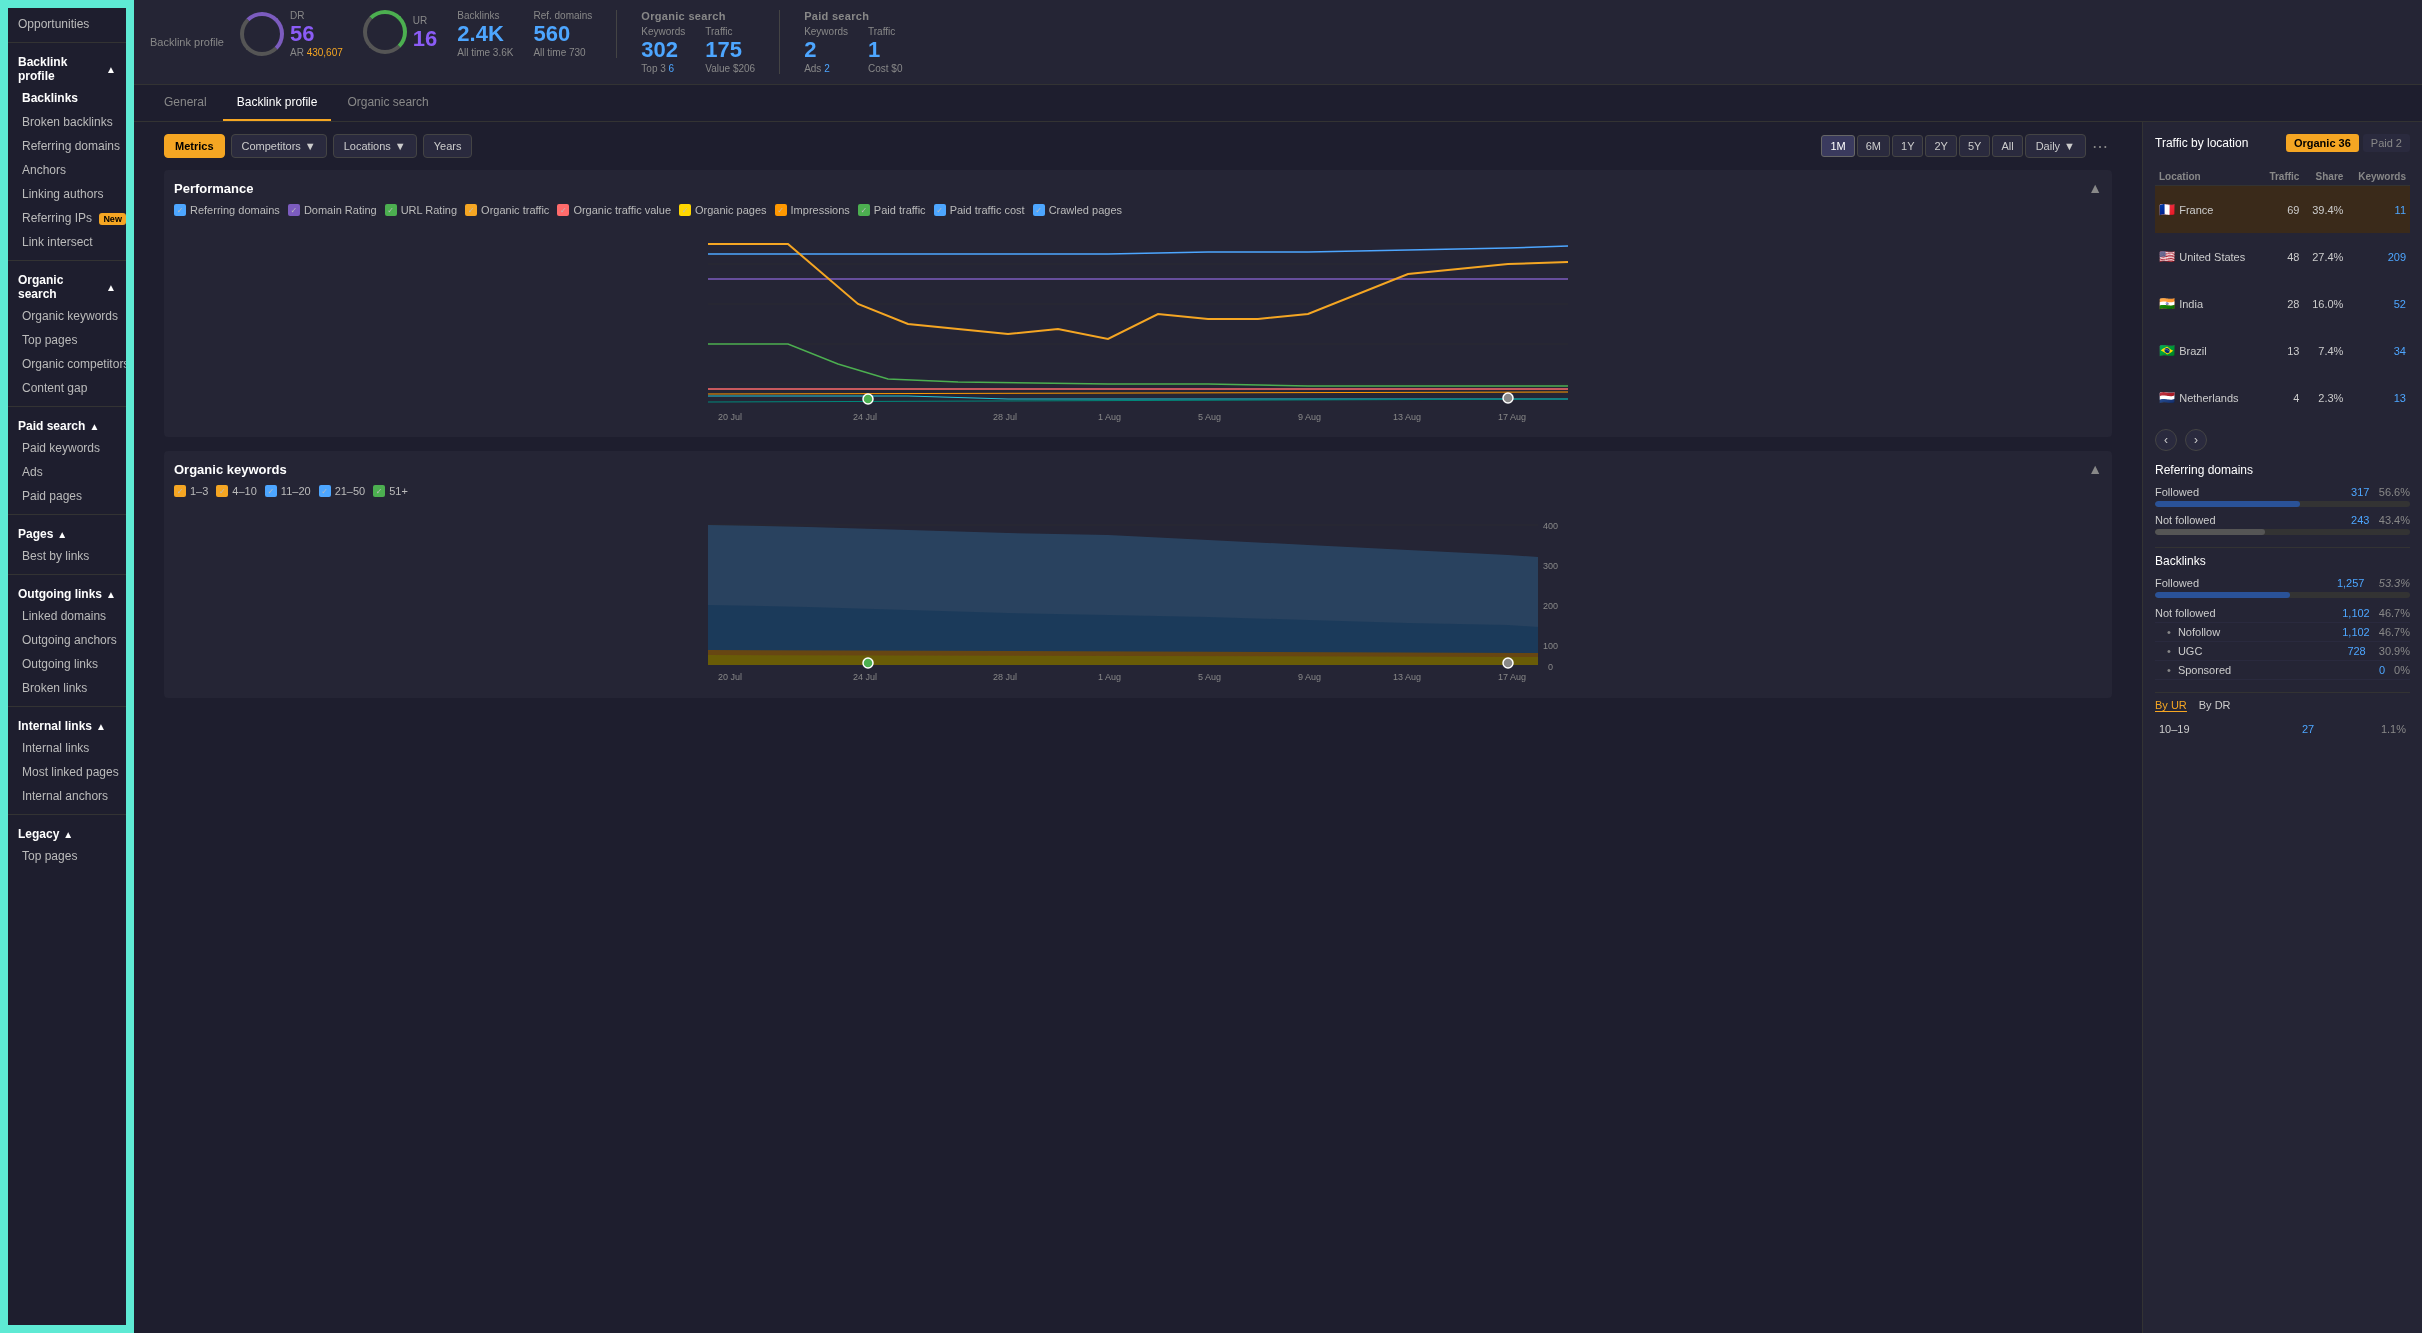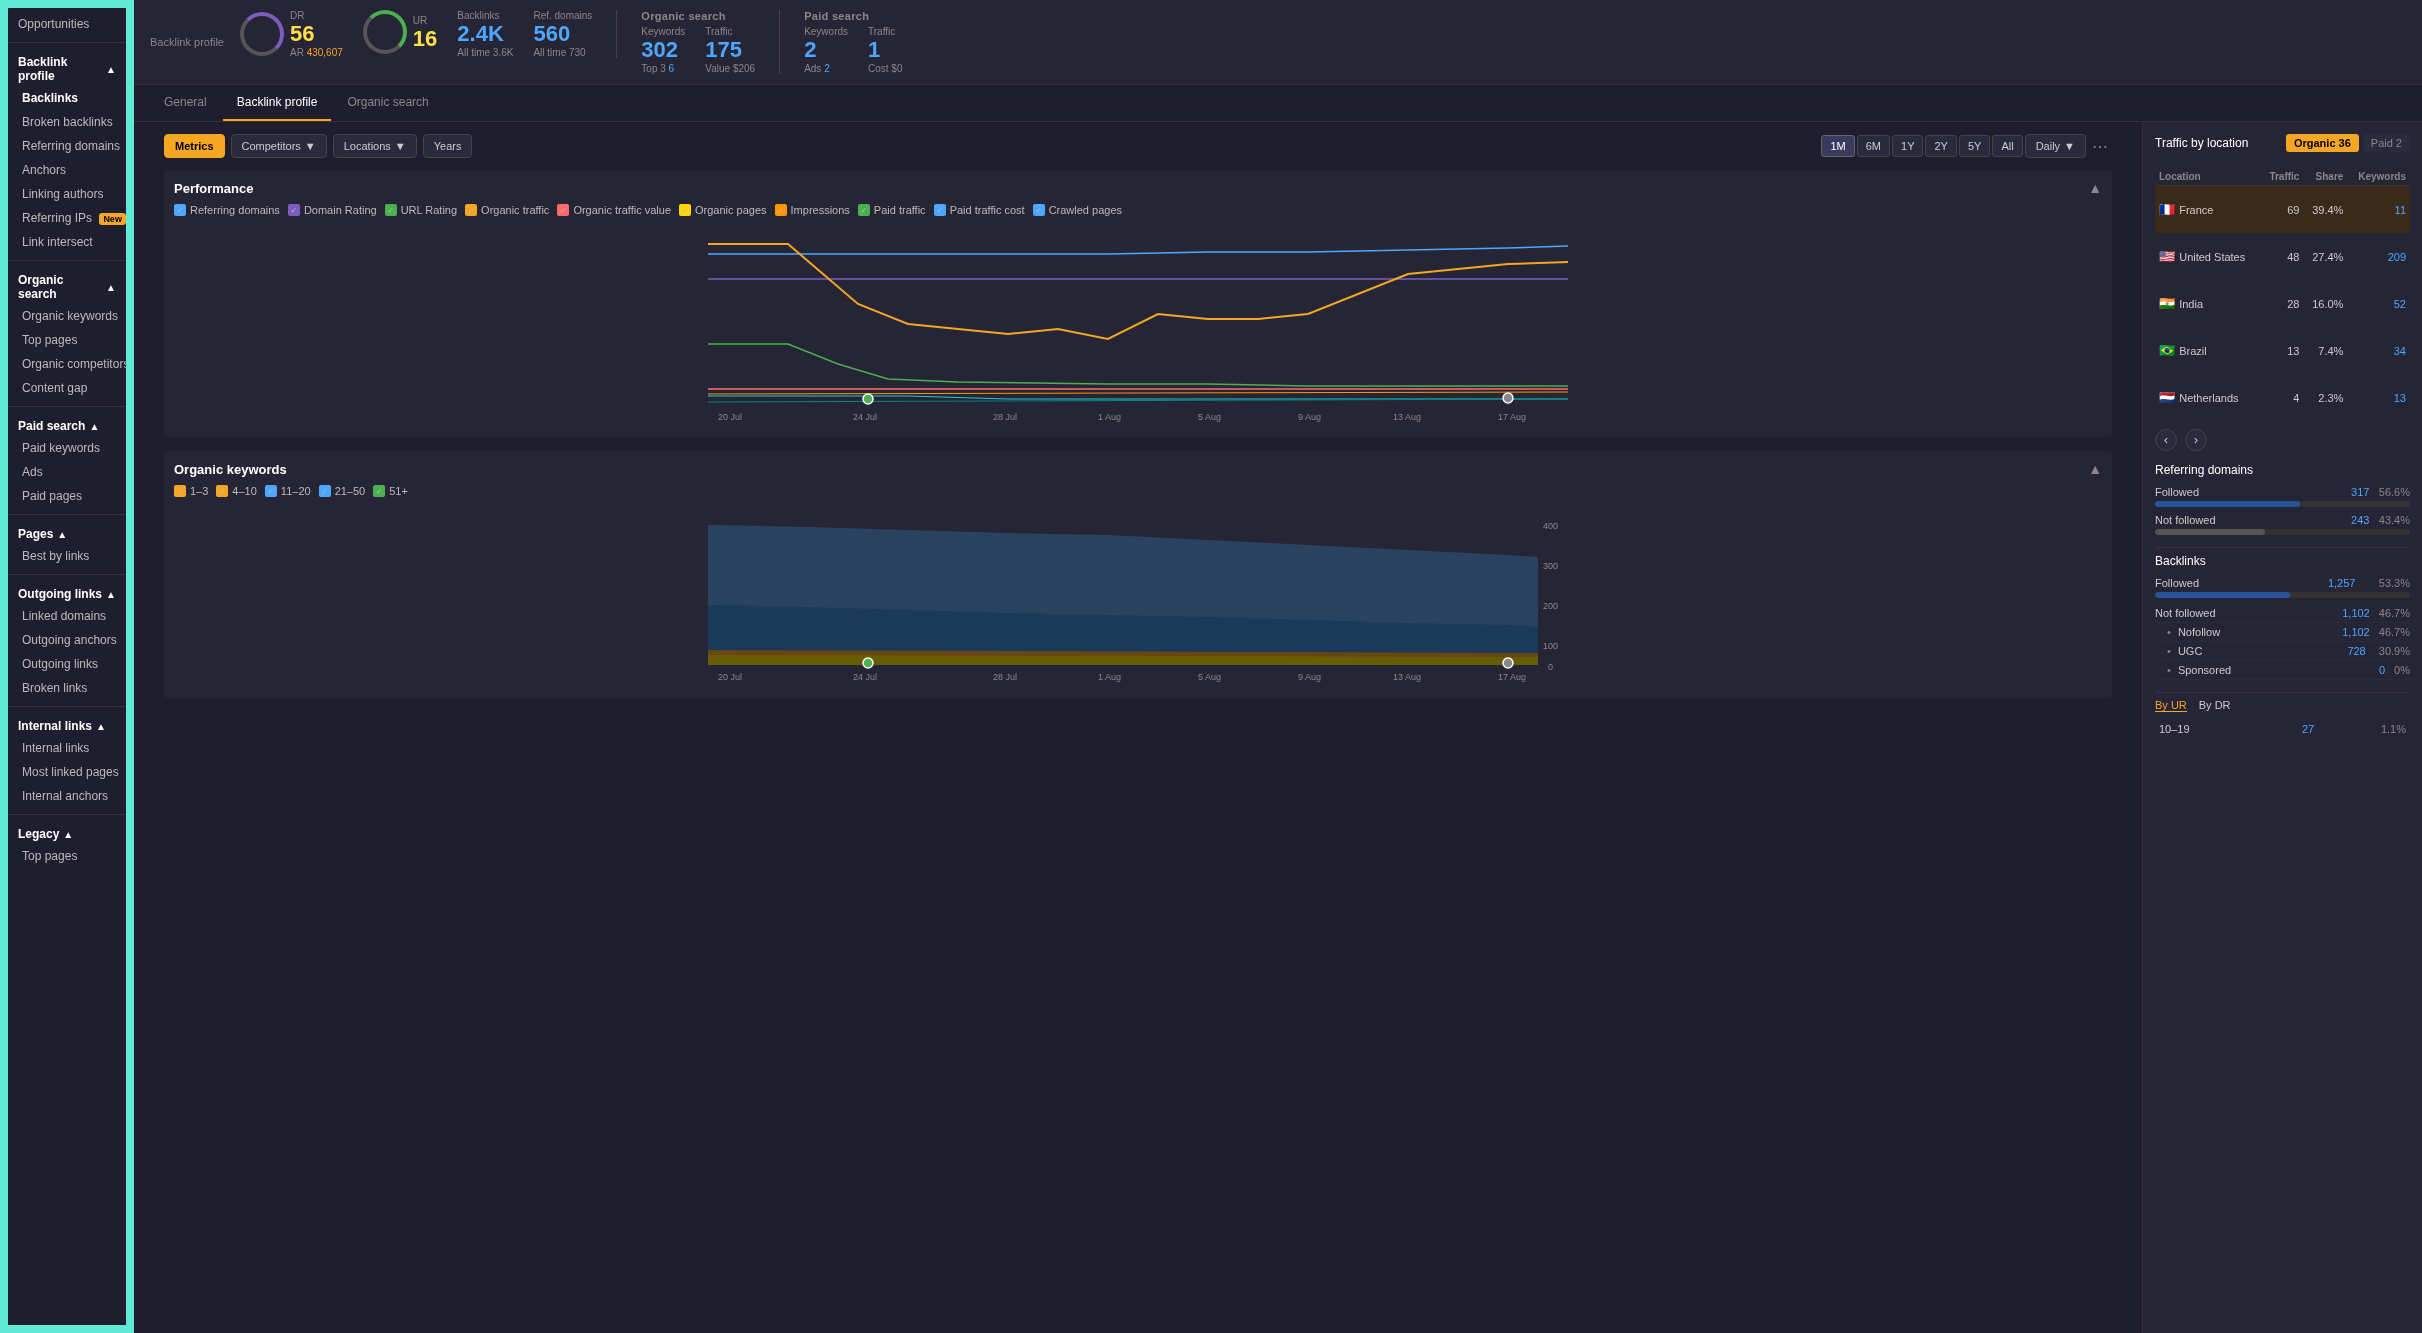--- a/index.html
+++ b/index.html
@@ -76,21 +76,21 @@
     .metrics-section:last-child { border-right: none; margin-right: 0; }
     .metric-group-title {
       font-size: 11px;
       color: #888;
       margin-bottom: 4px;
       font-weight: bold;
       letter-spacing: 0.3px;
     }
     .metric-block { display: flex; flex-direction: column; }
     .metric-label { font-size: 10px; color: #888; margin-bottom: 2px; }
-    .metric-value { font-size: 22px; font-weight: bold; color: #fde047; line-height: 1; }
+    .metric-value { font-size: 22px; font-weight: bold; color: #8b5cf6; line-height: 1; }
     .metric-value.blue { color: #4da6ff; }
     .metric-sub { font-size: 10px; color: #888; margin-top: 2px; }
     .metric-sub .orange { color: #f5a623; }
     .metric-sub .blue { color: #4da6ff; }
     .dr-circle {
       width: 44px; height: 44px;
       border-radius: 50%;
       border: 4px solid #555;
       border-top-color: #7c5cbf;
       border-right-color: #7c5cbf;
@@ -749,21 +749,21 @@
       <hr class="divider">
 
       <div class="backlinks-section">
         <div class="right-section-title">Backlinks</div>
 
         <div class="bar-row">
           <div class="bar-label">
             <span class="bar-label-text">Followed</span>
             <span>
               <span class="bar-label-value">1,257</span>
-              <span class="bar-label-pct" style="margin-left:20px;">53.3%</span>
+              <span class="bar-label-pct" style="margin-left:11px;font-style:italic;">53.3%</span>
             </span>
           </div>
           <div class="bar-track">
             <div class="bar-fill blue" style="width:53%;"></div>
           </div>
         </div>
 
         <div class="backlinks-row">
           <span class="bar-label-text">Not followed</span>
           <span>

